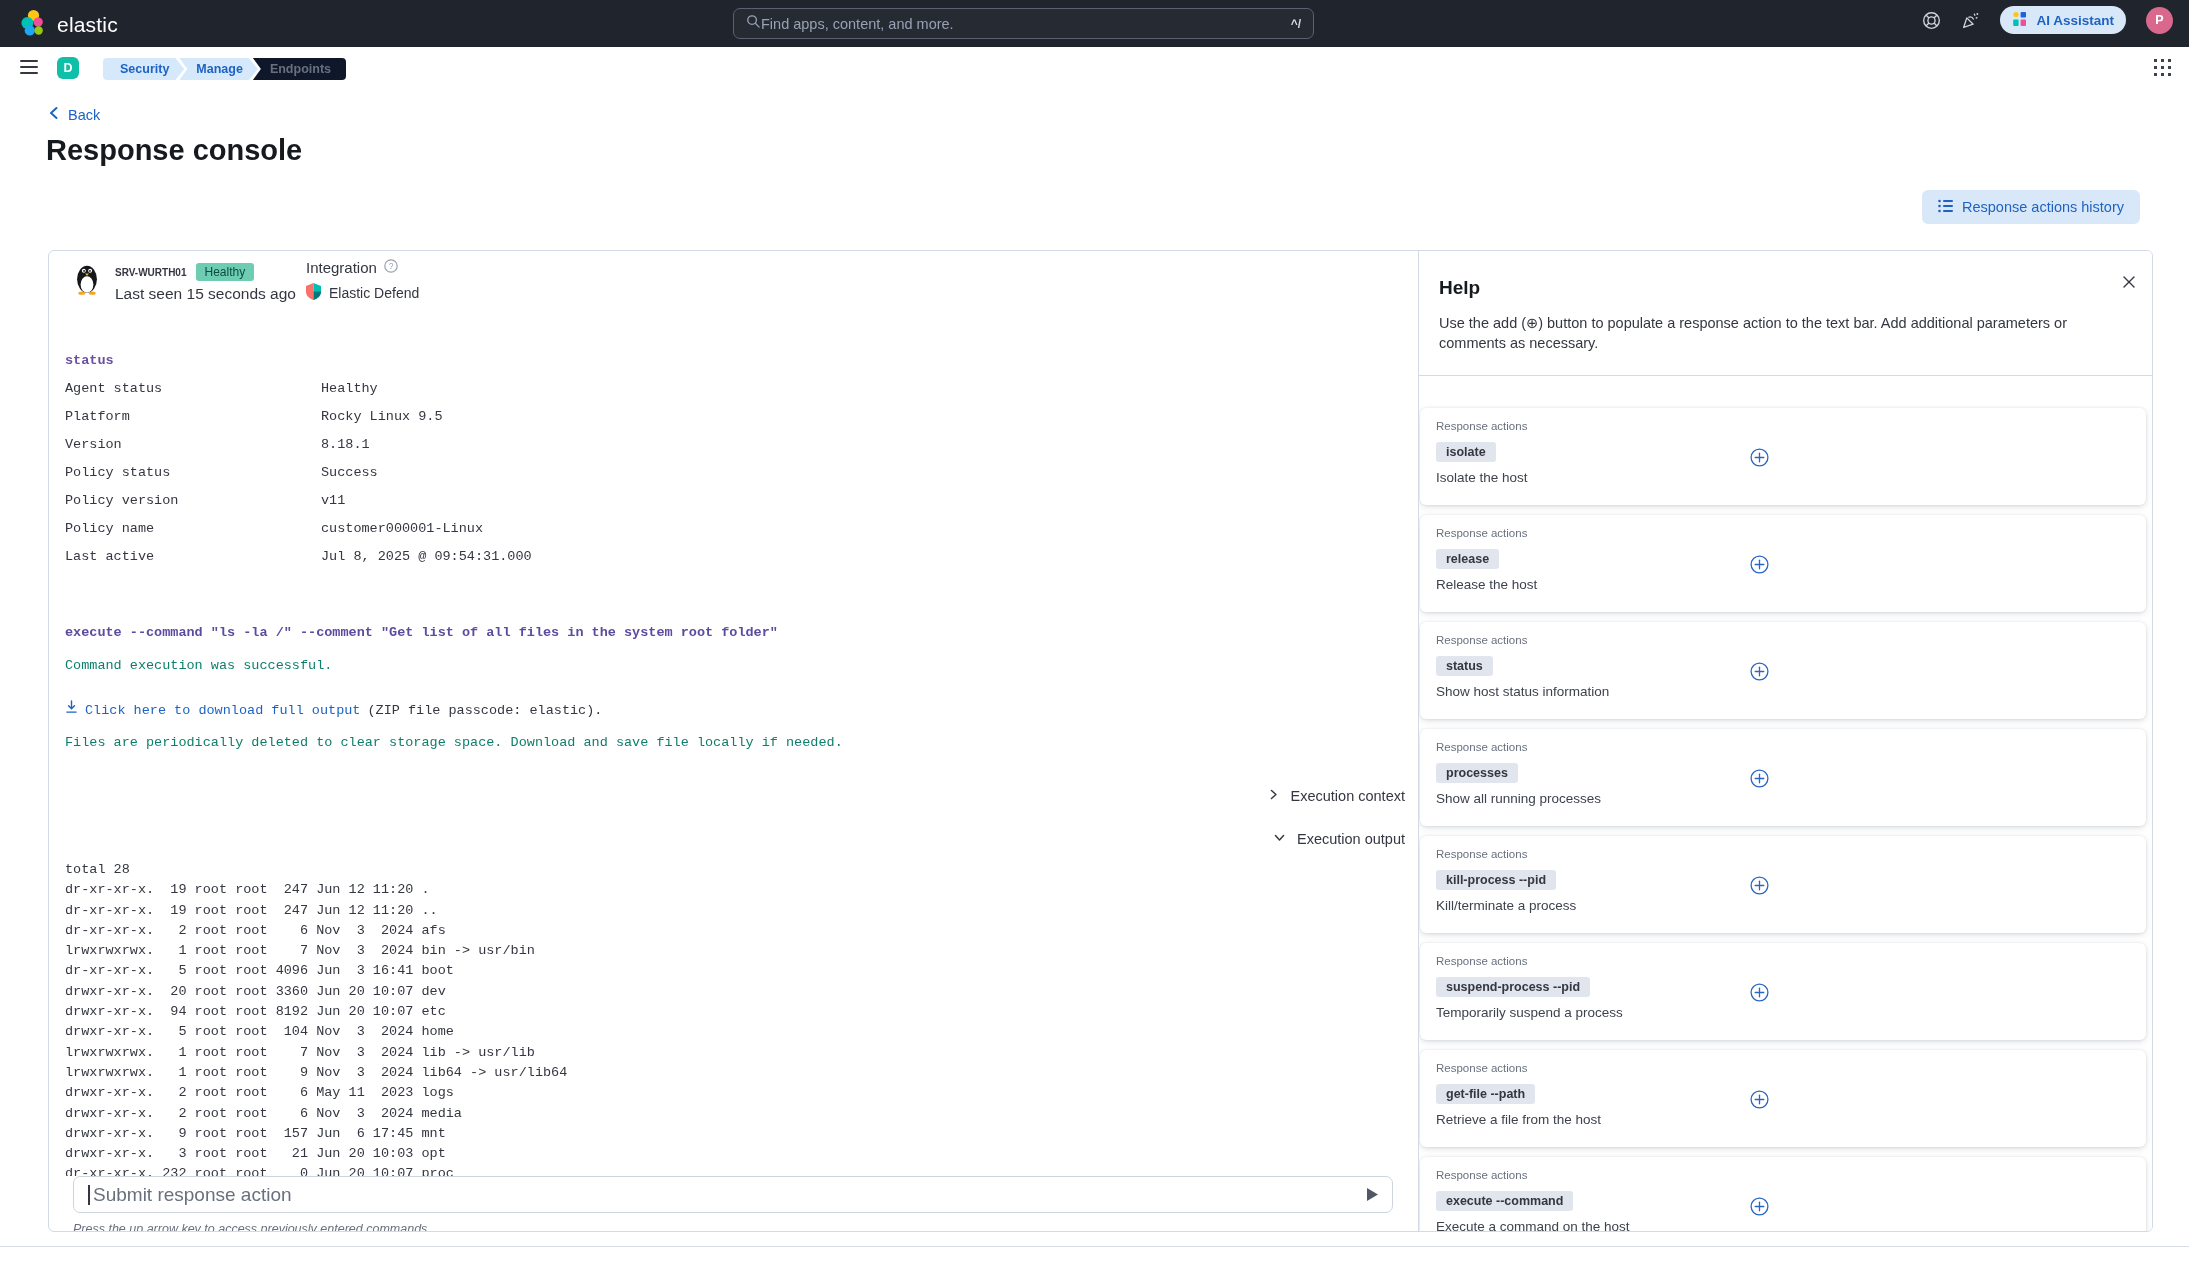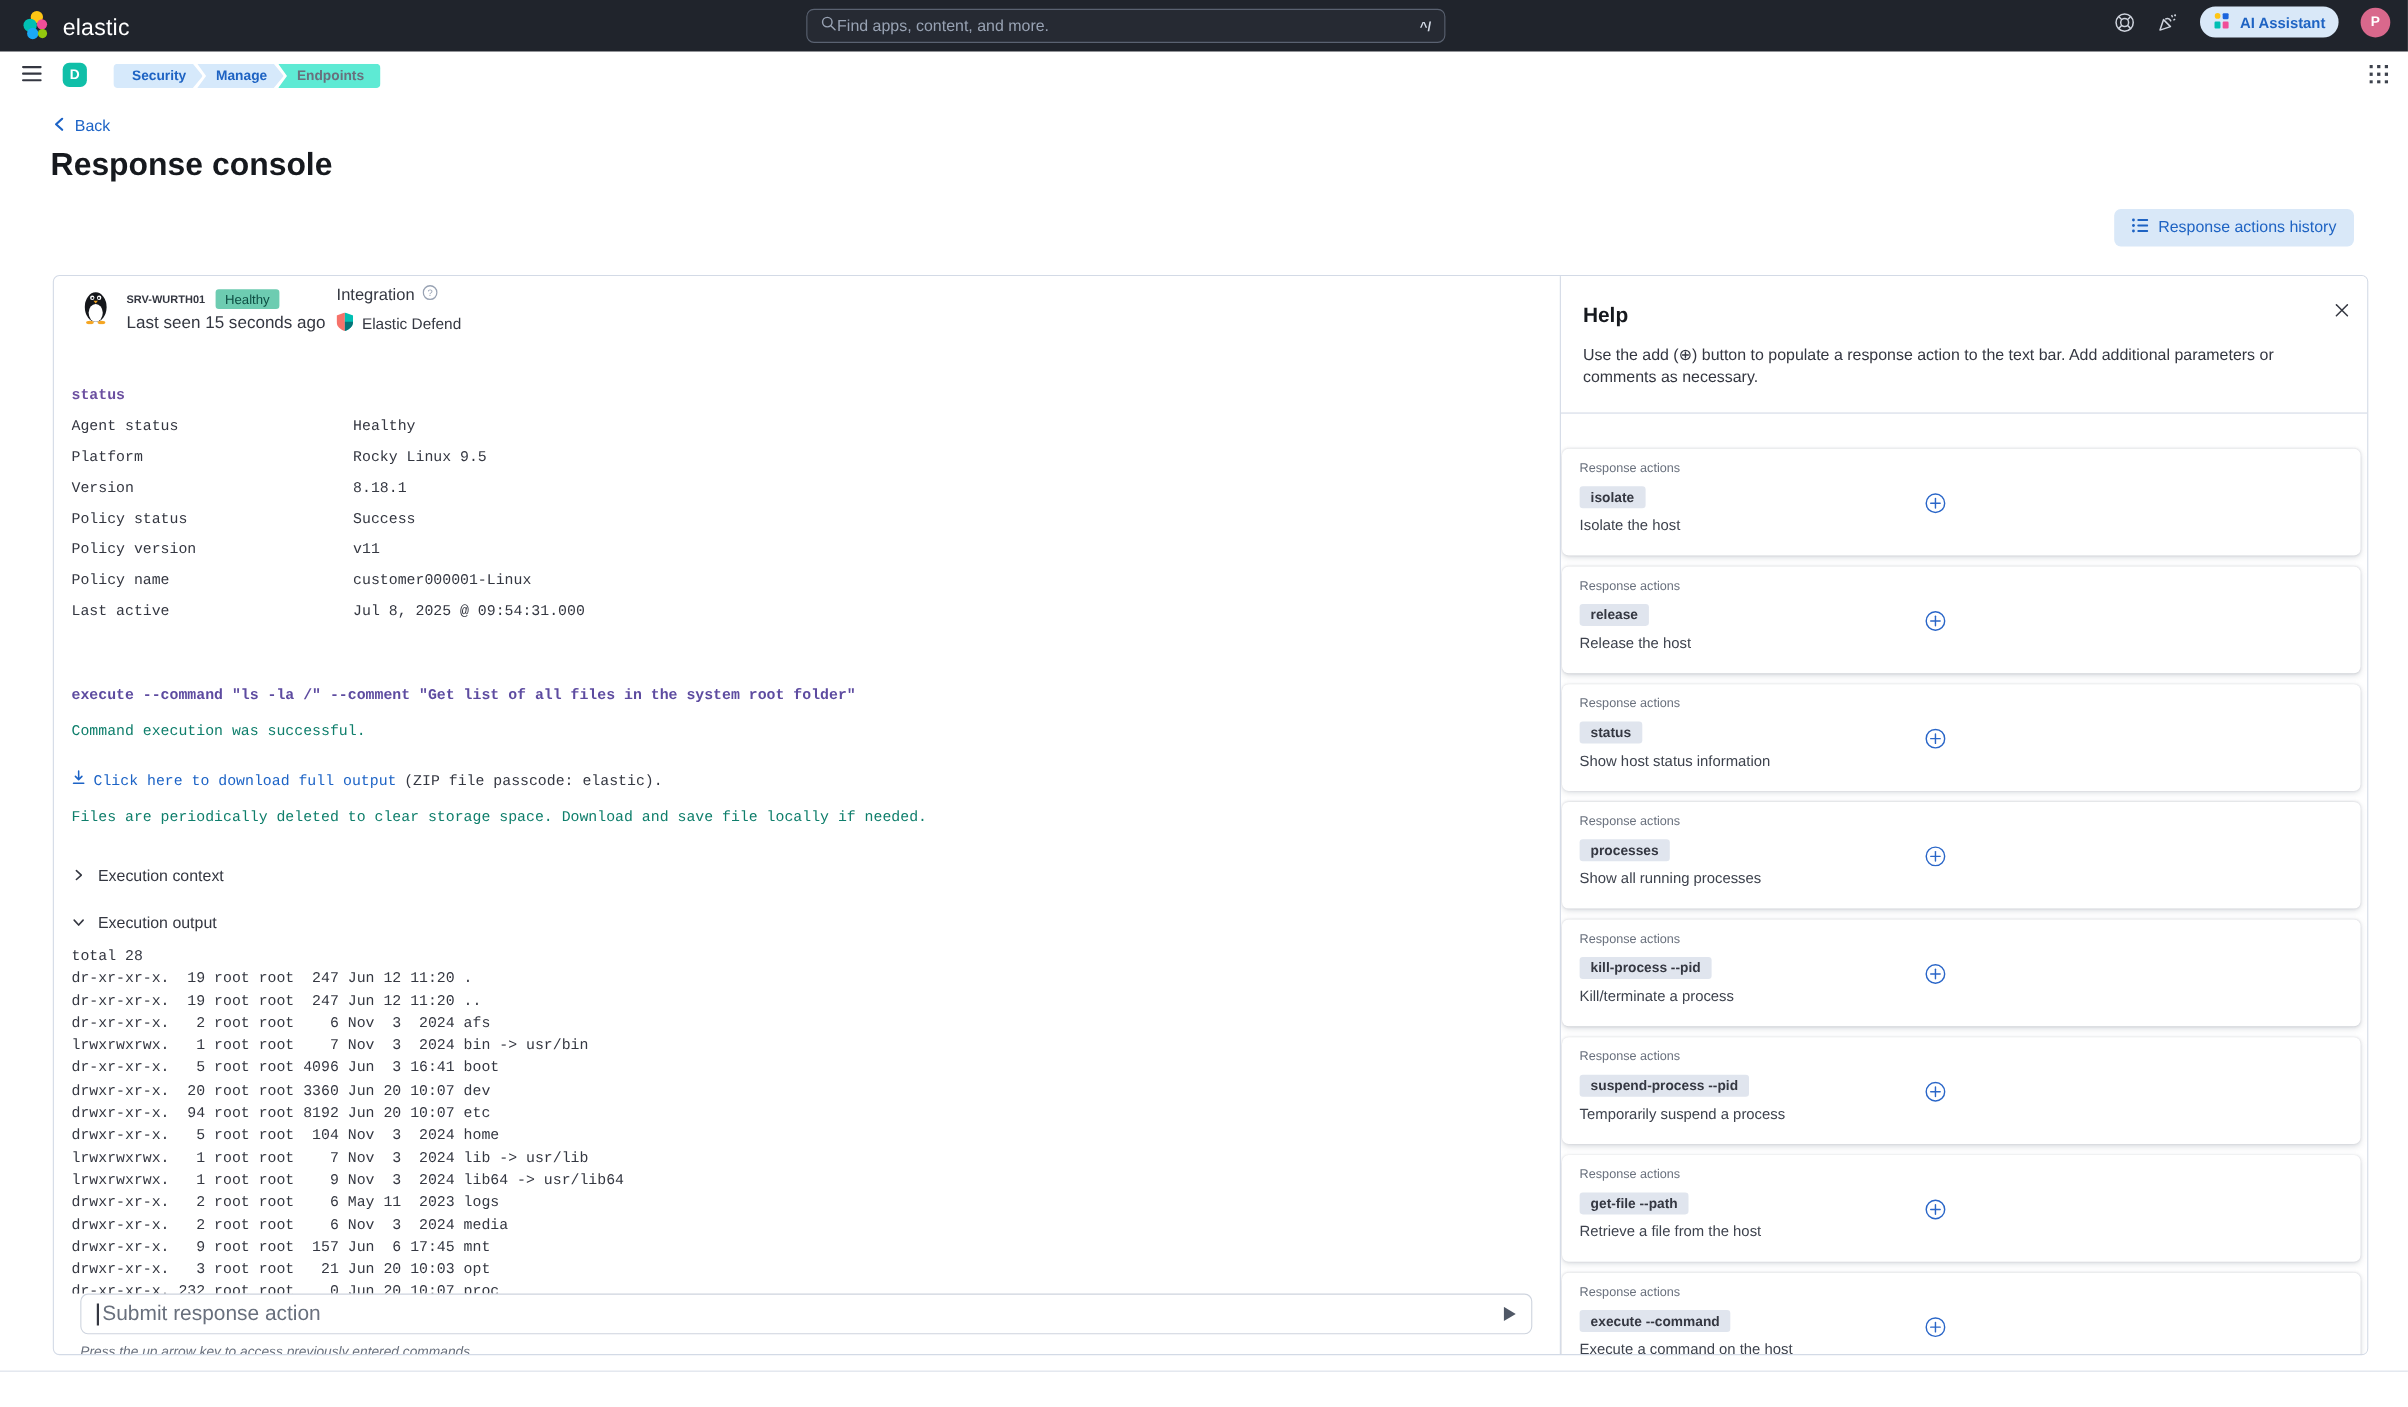--- a/index.html
+++ b/index.html
@@ -46,21 +46,21 @@
   .crumb {
     height:22px; display:flex; align-items:center; padding:0 15px 0 17px;
     font-size:12.5px; font-weight:600; margin-left:-5px;
     clip-path:polygon(0 0, calc(100% - 9px) 0, 100% 50%, calc(100% - 9px) 100%, 0 100%, 8px 50%);
   }
   .crumb:first-child { margin-left:0; border-radius:4px 0 0 4px;
     clip-path:polygon(0 0, calc(100% - 9px) 0, 100% 50%, calc(100% - 9px) 100%, 0 100%); }
   .crumb:last-child { border-radius:0 4px 4px 0;
     clip-path:polygon(0 0, 100% 0, 100% 100%, 0 100%, 8px 50%); }
   .crumb-link { background:#d6e9fb; color:#1e63c3; cursor:pointer; }
-  .crumb-current { background:#5eead4; color:#69707d; }
+  .crumb-current { background:#0f172a; color:#69707d; }
   .apps-grid { position:absolute; right:18px; top:12px; background:none; border:none; cursor:pointer; }
   
   .back-link {
     position:absolute; left:48px; top:106px; display:flex; align-items:center; gap:8px;
     color:#1c63c6; font-size:14.5px; font-weight:500; text-decoration:none; cursor:pointer;
   }
   .page-title { position:absolute; left:46px; top:134px; font-size:29px; font-weight:700; color:#16191e; }
   .history-btn {
     position:absolute; right:49px; top:190px; height:34px; padding:0 16px;
     background:#d9e8f8; border:none; border-radius:6px; cursor:pointer;
@@ -92,21 +92,21 @@
   }
   .mono-head { height:28px; display:flex; align-items:center; font-weight:700; color:#6b4fa0; }
   .srow { display:flex; height:28px; align-items:center; }
   .skey { width:256px; }
   .cmd-echo { margin-top:52px; line-height:21px; font-weight:700; color:#5d4ba0; }
   .success-text { margin-top:12px; line-height:21px; color:#0e7e6b; }
   .download-row { margin-top:24px; line-height:21px; display:flex; align-items:center; gap:7px; }
   .download-link { color:#1c63c6; text-decoration:none; cursor:pointer; }
   .note-text { margin-top:11px; line-height:21px; color:#0e7e6b; }
   .accordion { display:flex; align-items:center; gap:11px; font-family:"Liberation Sans",sans-serif;
-    font-size:14.5px; color:#343741; height:20px; cursor:pointer; }
+    font-size:14.5px; color:#343741; height:20px; cursor:pointer;justify-content:flex-end; }
   .acc-context { margin-top:33px; }
   .acc-output { margin-top:23px; }
   .output-pre {
     margin-top:11px; font-family:"Liberation Mono","DejaVu Sans Mono",monospace;
     font-size:13.5px; line-height:20.3px; white-space:pre; color:#343741;
   }
   
   .input-bar {
     position:absolute; left:24px; top:925px; width:1320px; height:37px;
     border:1px solid #ced4de; border-radius:7px; background:#fff;

